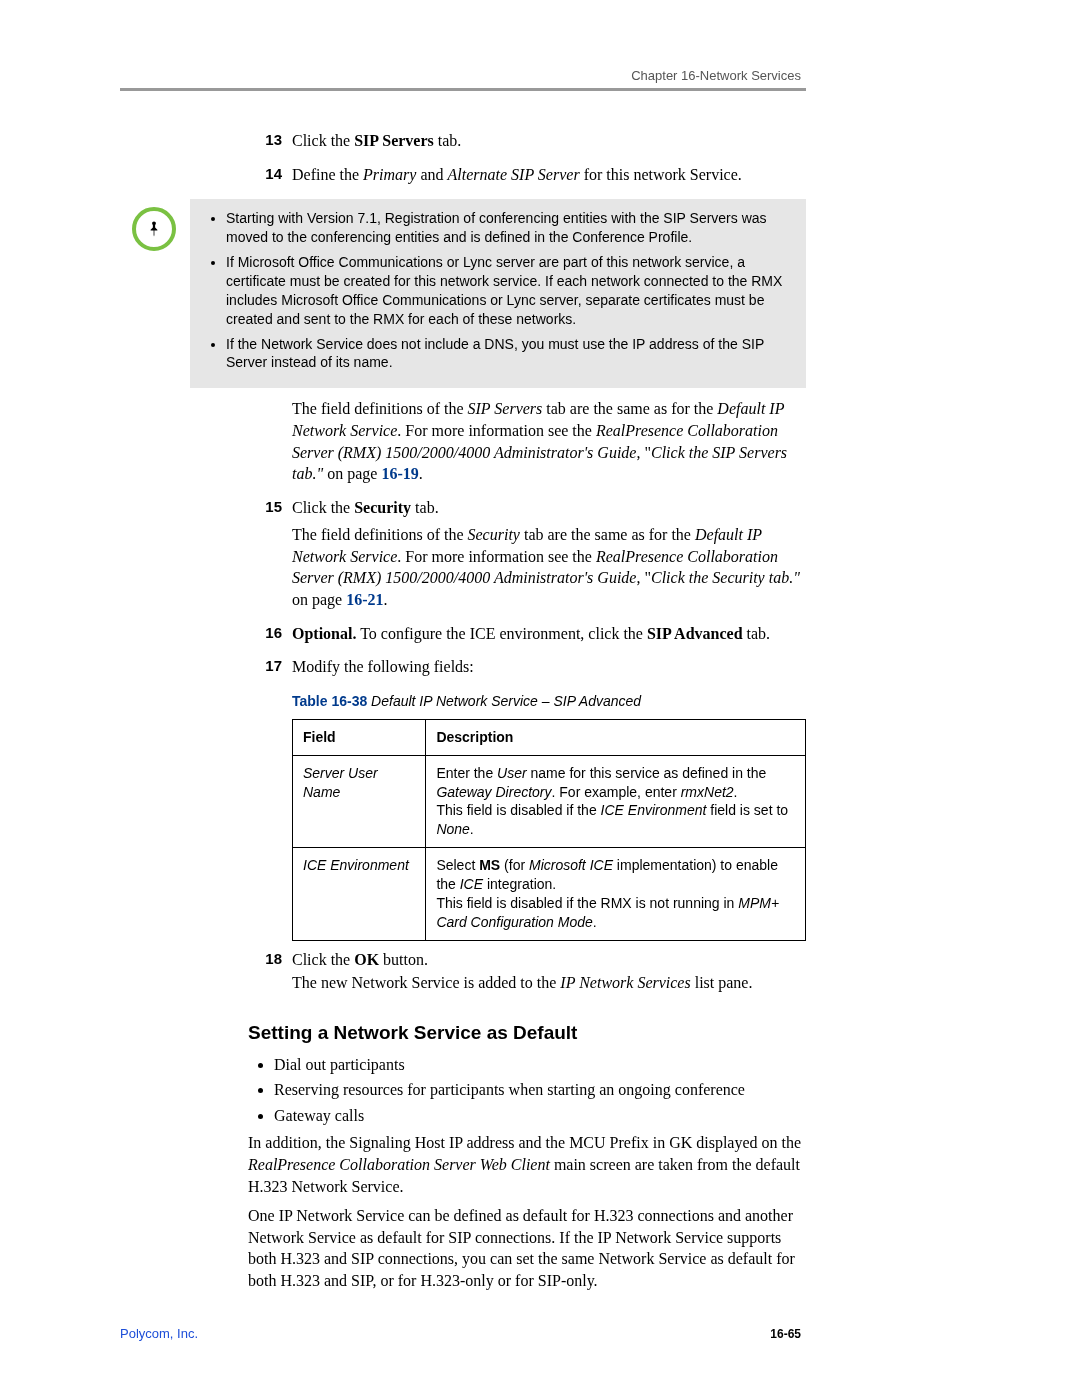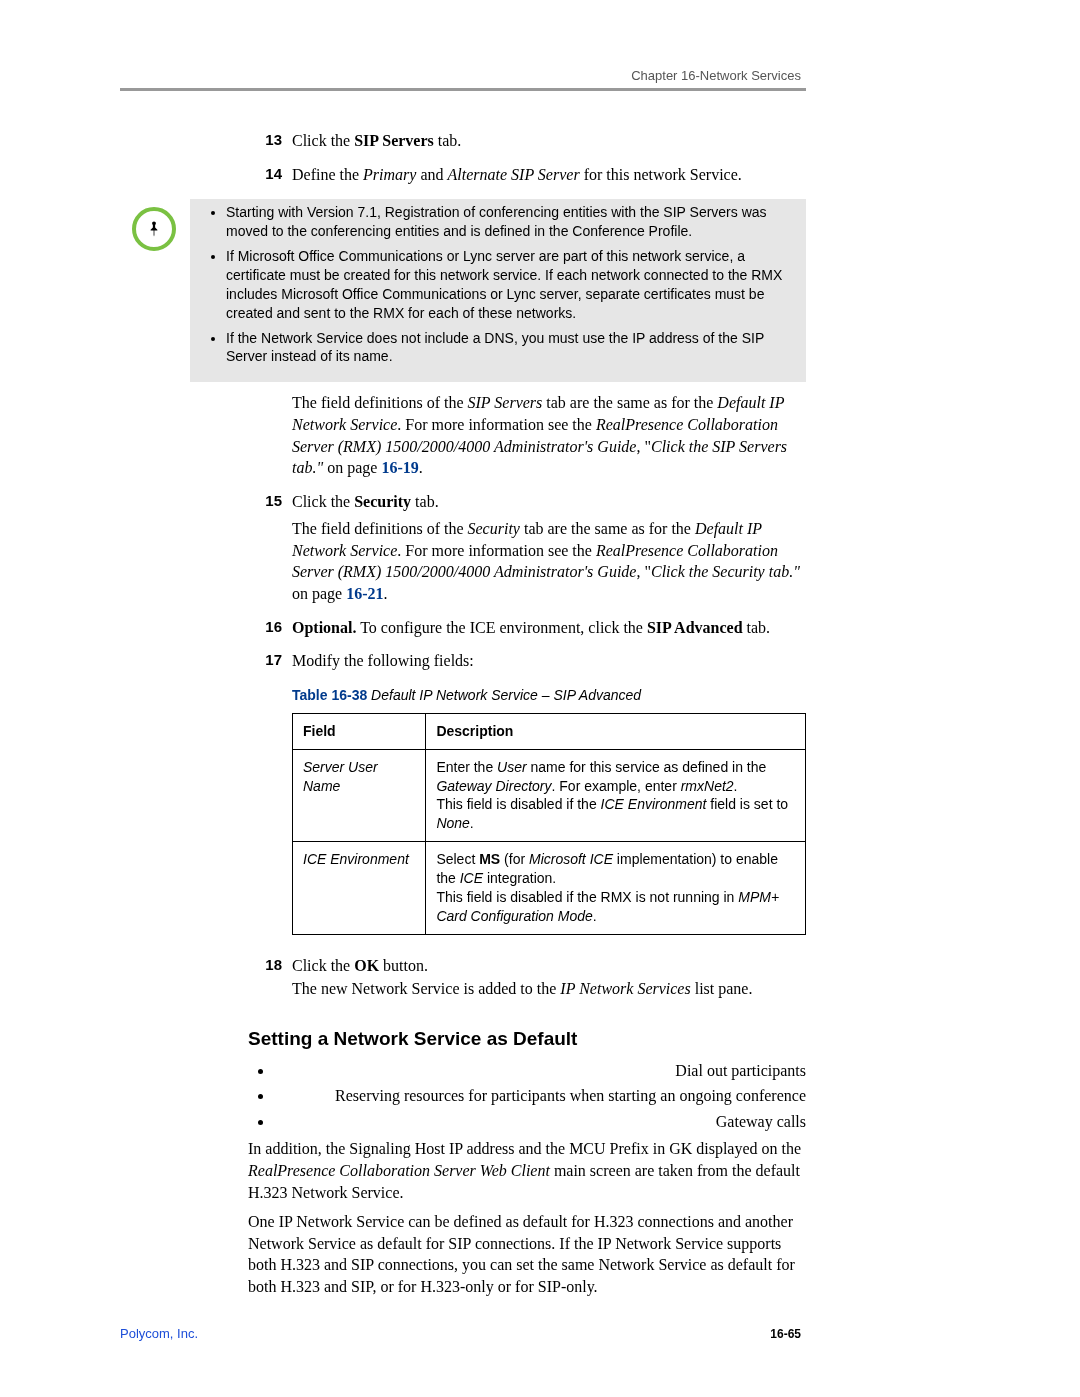--- a/index.html
+++ b/index.html
@@ -51,21 +51,21 @@
     font-size: 15px;
     padding-right: 10px;
   }
   .step-body {
     flex: 1;
   }
   .step-body p { margin: 0 0 6px 0; }
   .note-box {
     background: #e6e6e6;
     margin: 8px 0 10px -60px;
-    padding: 4px 14px 10px 14px;
+    padding: 10px 14px 10px 14px;
     font-family: Arial, Helvetica, sans-serif;
     font-size: 14px;
     line-height: 1.35;
     position: relative;
   }
   .note-icon {
     position: absolute;
     left: -58px;
     top: 8px;
     width: 36px;
@@ -114,21 +114,21 @@
   h2.section {
     font-family: Arial, Helvetica, sans-serif;
     font-size: 19px;
     font-weight: bold;
     margin: 20px 0 8px 0;
   }
   .body-ul {
     margin: 4px 0 6px 0;
     padding-left: 26px;
   }
-  .body-ul li { margin-bottom: 4px; text-align: right; }
+  .body-ul li { margin-bottom: 4px; }
   .footer-left {
     position: absolute;
     bottom: 56px;
     left: 120px;
     font-size: 13px;
     color: #1d4ed8;
     font-family: Arial, Helvetica, sans-serif;
   }
   .footer-right {
     position: absolute;
@@ -236,21 +236,21 @@
               <td>
                 <span>Select </span><span class="bold">MS</span><span> (for </span><span class="italic">Microsoft ICE</span><span> implementation) to enable the </span><span class="italic">ICE</span><span> integration.</span><br>
                 <span>This field is disabled if the RMX is not running in </span><span class="italic">MPM+ Card Configuration Mode</span><span>.</span>
               </td>
             </tr>
           </tbody>
         </table>
       </div>
     </div>
 
-    <div class="step" style="margin-top:20px">
+    <div class="step" style="margin-top:8px">
       <div class="step-num">18</div>
       <div class="step-body">
         <p style="margin-bottom:2px"><span>Click the </span><span class="bold">OK</span><span> button.</span></p>
         <p><span>The new Network Service is added to the </span><span class="italic">IP Network Services</span><span> list pane.</span></p>
       </div>
     </div>
 
     <div class="wrap-block" style="margin-left:-2px">
       <h2 class="section">Setting a Network Service as Default</h2>
       <ul class="body-ul">

